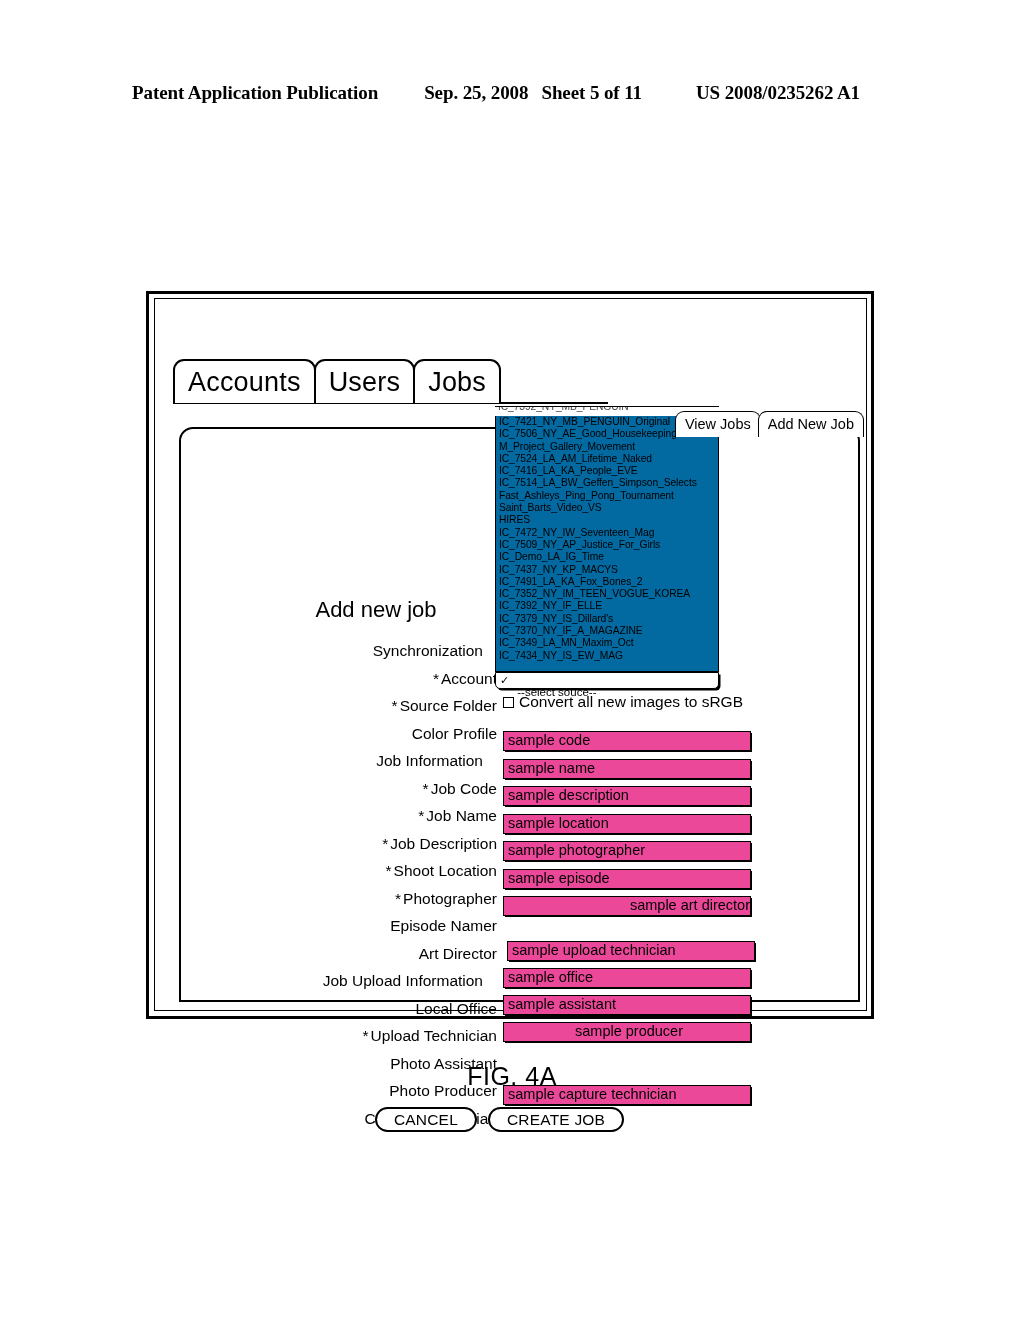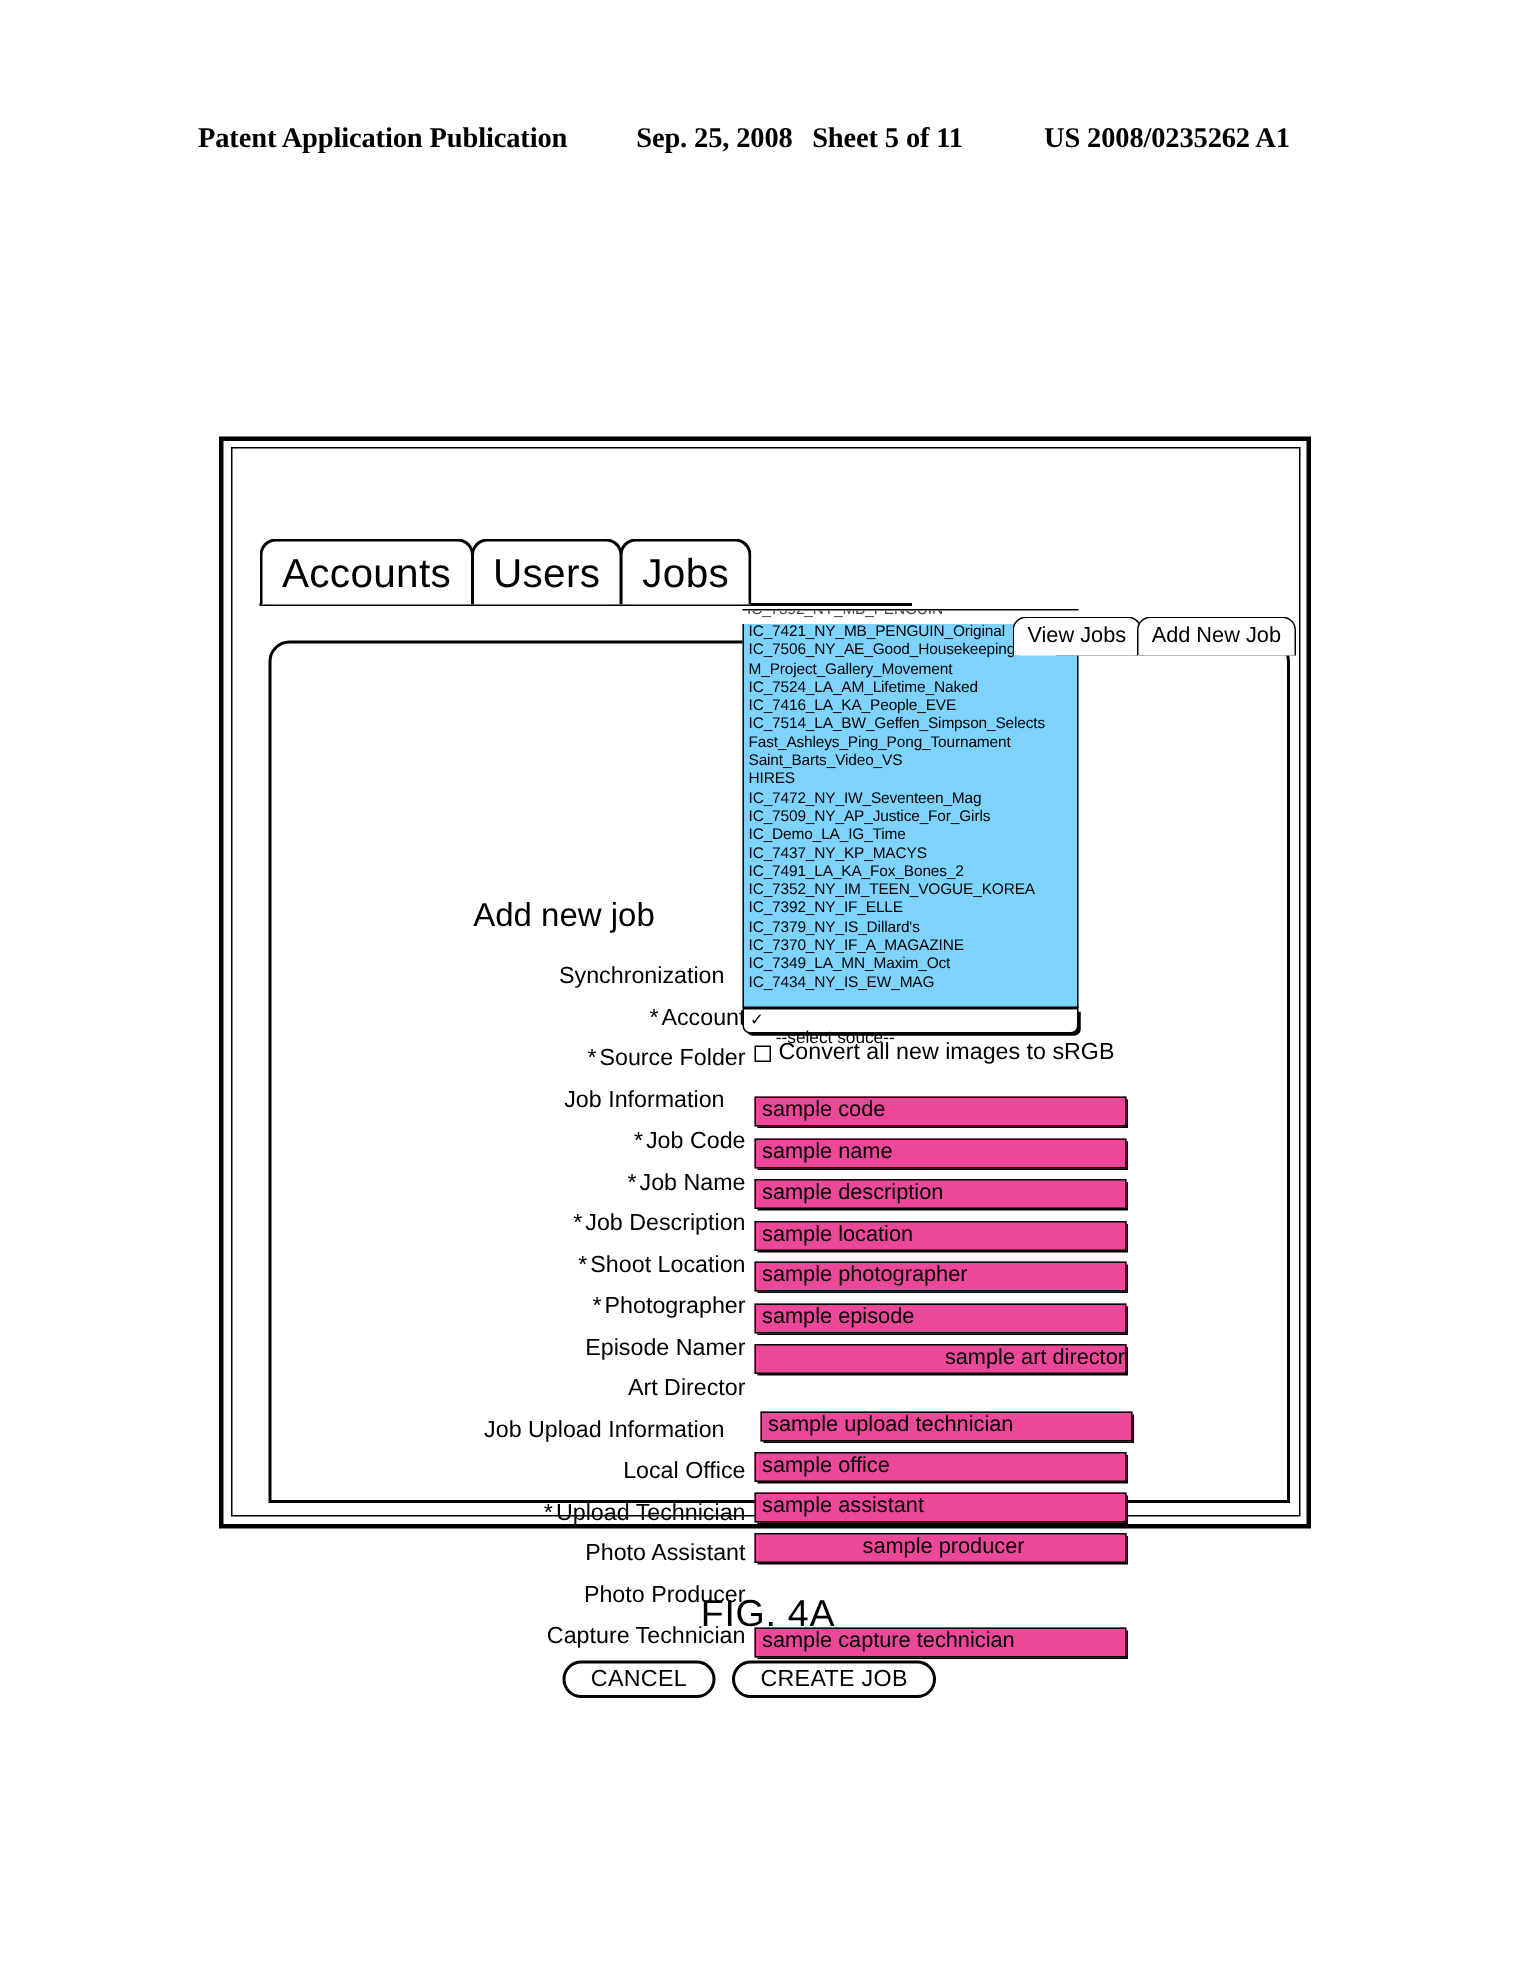--- a/index.html
+++ b/index.html
@@ -183,21 +183,21 @@
   .dropdown {
     position: absolute;
     left: 314px;
     top: -23px;
     width: 224px;
     z-index: 30;
   }
   .dd-list {
     border: 1.6px solid #000;
     border-top: none;
-    background: #7dd3fc;
+    background: #0369a1;
     box-sizing: border-box;
     height: 256px;
     overflow: hidden;
     position: relative;
   }
   .dd-clip-top {
     height: 9px;
     overflow: hidden;
     border-top: 1.6px solid #000;
     position: relative;
@@ -350,20 +350,21 @@
       </div>
 
       <div class="content-panel">
 
         <div class="form-title">Add new job</div>
 
         <div class="label-col" id="label-col">
             <div class="lbl section"><span>Synchronization</span></div>
             <div class="lbl"><span class="star">*</span><span>Account</span></div>
             <div class="lbl"><span class="star">*</span><span>Source Folder</span></div>
+            <div class="lbl"><span>Color Profile</span></div>
             <div class="lbl section"><span>Job Information</span></div>
             <div class="lbl"><span class="star">*</span><span>Job Code</span></div>
             <div class="lbl"><span class="star">*</span><span>Job Name</span></div>
             <div class="lbl"><span class="star">*</span><span>Job Description</span></div>
             <div class="lbl"><span class="star">*</span><span>Shoot Location</span></div>
             <div class="lbl"><span class="star">*</span><span>Photographer</span></div>
             <div class="lbl"><span>Episode Namer</span></div>
             <div class="lbl"><span>Art Director</span></div>
             <div class="lbl section"><span>Job Upload Information</span></div>
             <div class="lbl"><span>Local Office</span></div>

